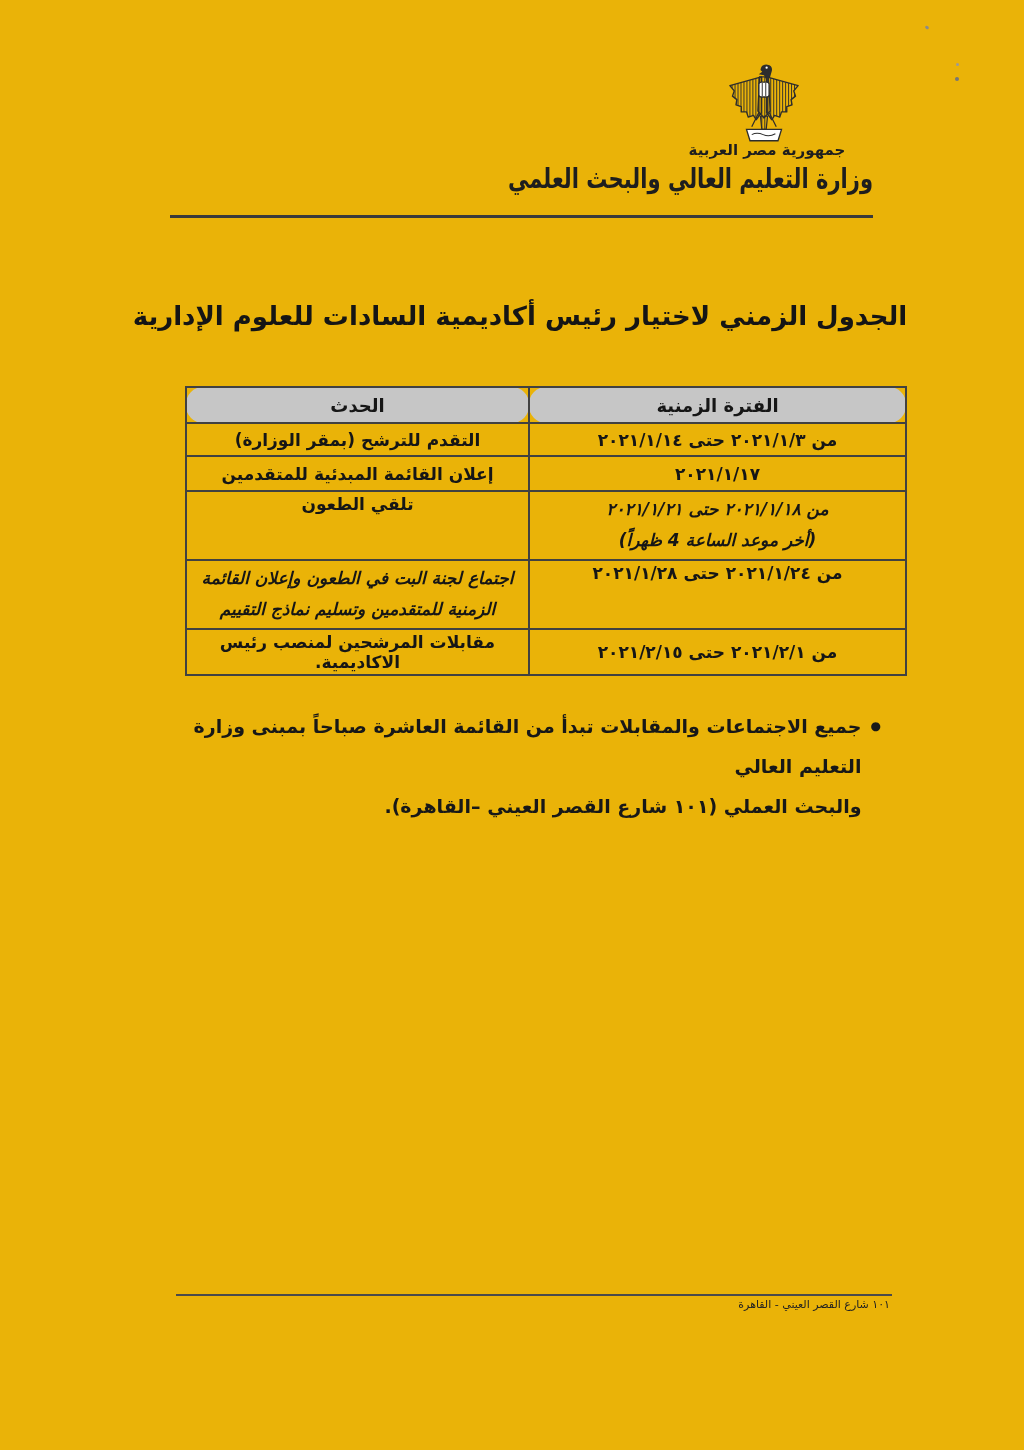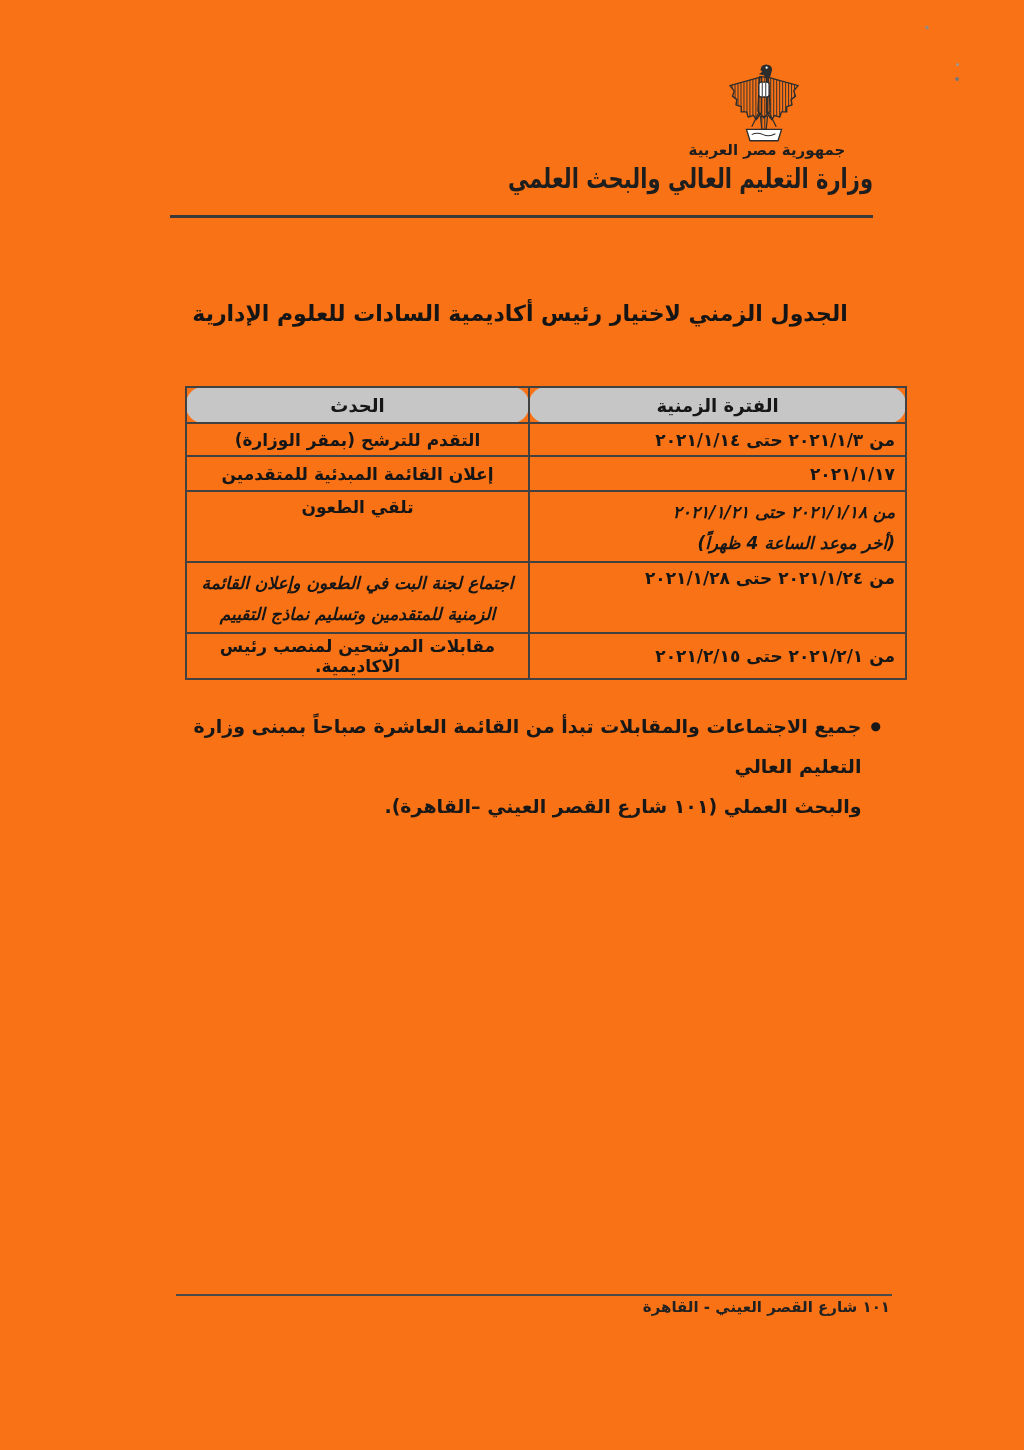--- a/index.html
+++ b/index.html
@@ -1,55 +1,55 @@
 <!DOCTYPE html>
 <html lang="ar"><head>
 <meta charset="utf-8">
 <style>
   html,body{margin:0;padding:0;background:#e9e9e9;}
   .page{
     position:relative;width:1024px;height:1450px;margin:0 auto;
-    background:#f97316;overflow:hidden;color:#1e1e1e;
+    background:#eab308;overflow:hidden;color:#1e1e1e;
     font-family:"DejaVu Sans", sans-serif;
   }
   
   .emblem-wrap{position:absolute;left:722px;top:62px;width:84px;height:84px;}
   .republic{position:absolute;left:660px;top:141px;width:214px;text-align:center;
     font-size:15px;font-weight:bold;letter-spacing:0.5px;direction:rtl;}
   .ministry{position:absolute;right:151px;top:163px;width:520px;direction:rtl;text-align:right;
     font-size:27px;font-weight:bold;transform:scaleX(.78);transform-origin:100% 50%;
     white-space:nowrap;}
   .header-rule{position:absolute;left:170px;top:215px;width:703px;height:2.5px;background:#3a3a3a;}
   
   .doc-title{position:absolute;left:112px;top:301px;width:816px;text-align:center;direction:rtl;
-    font-size:22px;font-weight:bold;color:#151515;}
+    font-size:26px;font-weight:bold;color:#151515;}
   
   .sched{position:absolute;left:185px;top:386px;width:720px;border-collapse:collapse;direction:rtl;
     font-size:17px;font-weight:bold;color:#161616;table-layout:fixed;}
   .sched th,.sched td{border:2px solid #414141;padding:2px 10px;}
   .sched col.c-period{width:377px;}
   .sched col.c-event{width:343px;}
   .sched th{background:#c6c6c6;font-size:18px;height:30px;text-align:center;font-weight:bold;border-radius:17px;}
-  .sched td.period{text-align:right;vertical-align:middle;}
+  .sched td.period{text-align:center;vertical-align:middle;}
   .sched td.event{text-align:center;vertical-align:middle;border-radius:11px;}
   .sched tr.h-s{height:33px;}
   .sched tr.h-m{height:35px;}
   .sched tr.h-t{height:69px;}
-  .sched tr.h-t td{vertical-align:top;padding-top:5px;}
+  .sched tr.h-t td{vertical-align:top;}
   .cell-line{display:block;line-height:31px;white-space:nowrap;font-style:italic;}
   
   .note{position:absolute;right:143px;top:706px;width:720px;direction:rtl;
     display:flex;gap:9px;font-size:19px;font-weight:bold;color:#181818;}
   .note .bullet{flex:0 0 auto;font-size:12px;line-height:40px;}
   .note .note-text{flex:1 1 auto;text-align:right;line-height:40px;}
   .note .note-line{display:block;}
   
   .footer-rule{position:absolute;left:176px;top:1294px;width:716px;height:1.5px;background:#4a4a4a;}
   .footer-text{position:absolute;right:134px;top:1298px;width:420px;direction:rtl;
-    font-size:15px;color:#222;font-weight:bold;}
+    font-size:11px;color:#222;}
   
   .speck{position:absolute;border-radius:50%;background:#8b8b8b;}
   .speck.s1{left:925px;top:26px;width:4px;height:3px;transform:rotate(40deg);}
   .speck.s2{left:956px;top:63px;width:3px;height:3px;background:#9a9a9a;}
   .speck.s3{left:955px;top:77px;width:4px;height:4px;background:#777;}
 </style>
 </head>
 <body>
 
 <div class="page">

